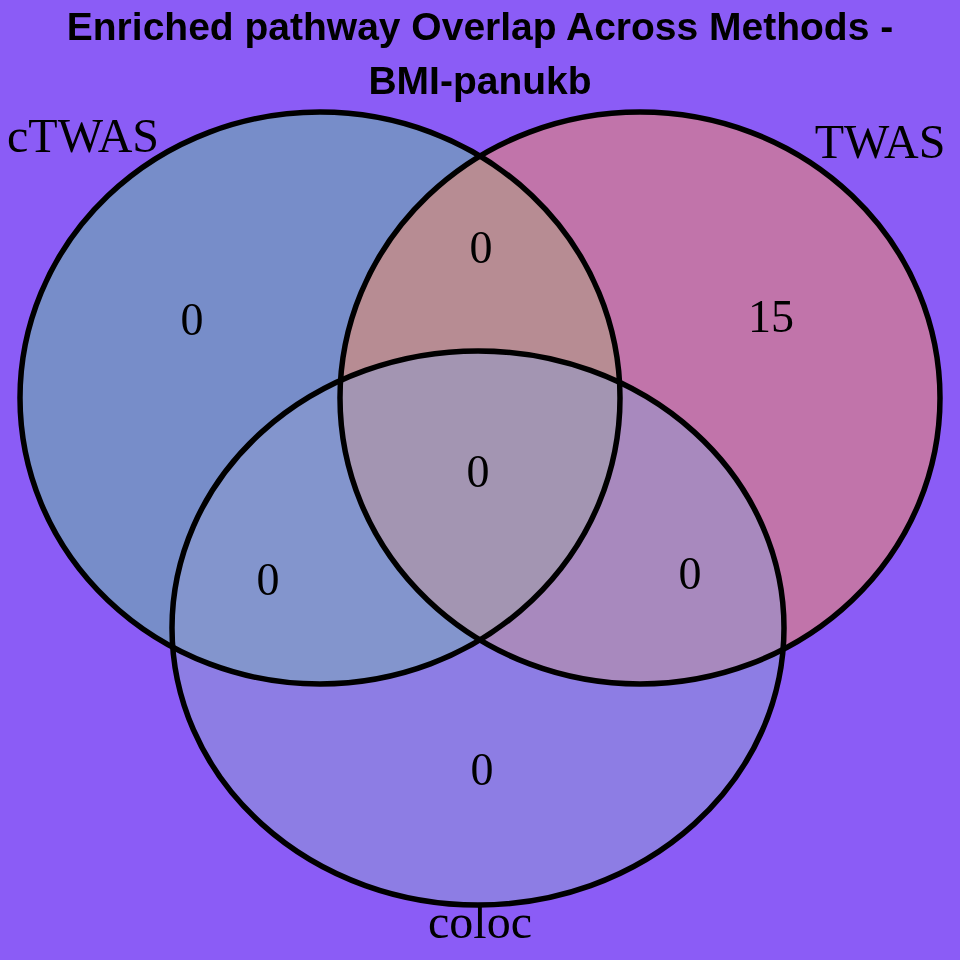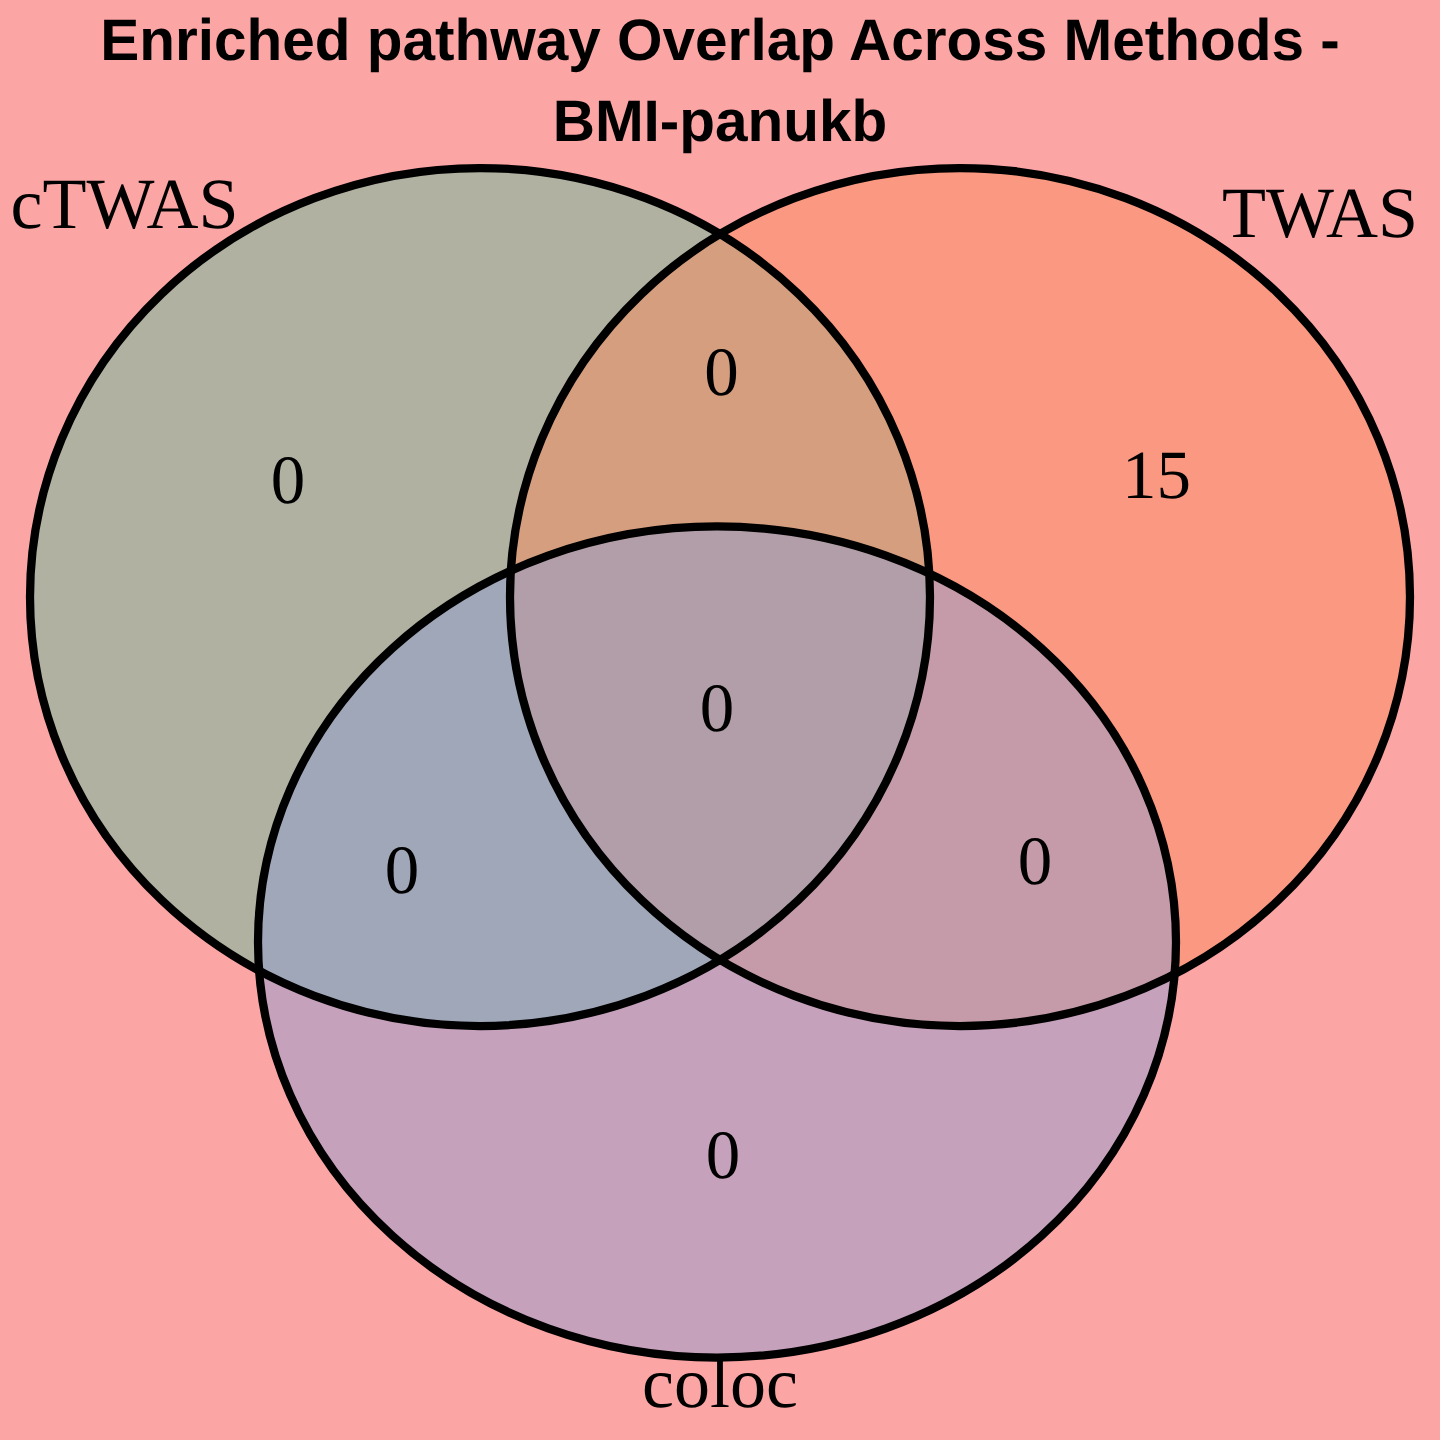--- a/index.html
+++ b/index.html
@@ -4,21 +4,21 @@
 <style>
   html, body {
     margin: 0;
     padding: 0;
     background: #ffffff;
   }
   .canvas {
     position: relative;
     width: 960px;
     height: 960px;
-    background: #fca5a5;
+    background: #8b5cf6;
     overflow: hidden;
   }
   svg text {
     user-select: none;
   }
   .title-text {
     font-family: "Liberation Sans", sans-serif;
     font-weight: bold;
     font-size: 39px;
     fill: #000000;

